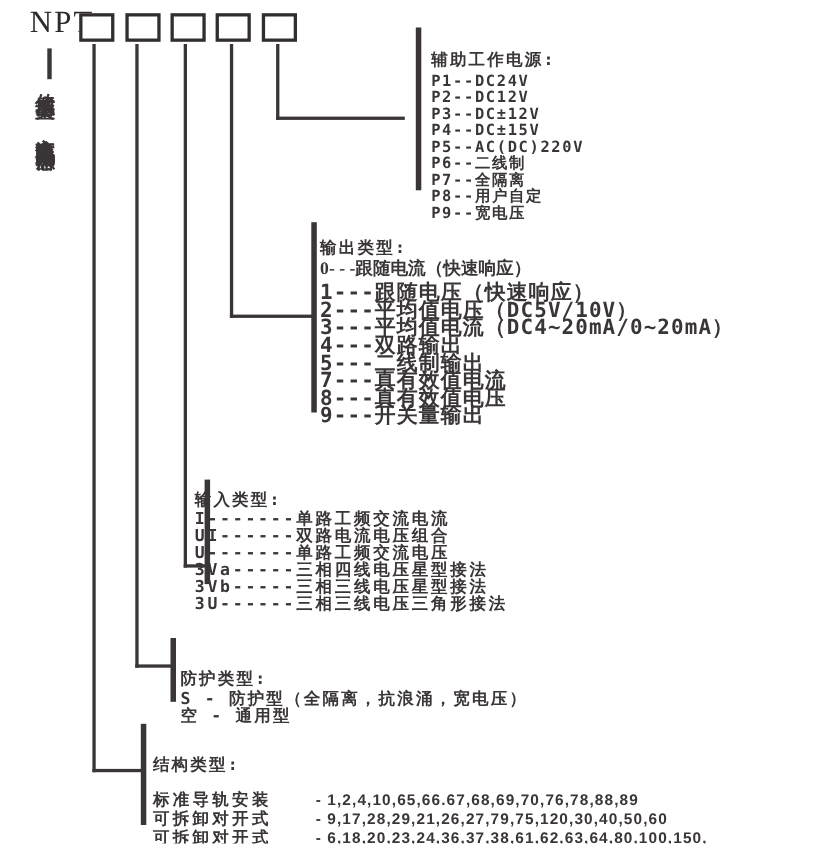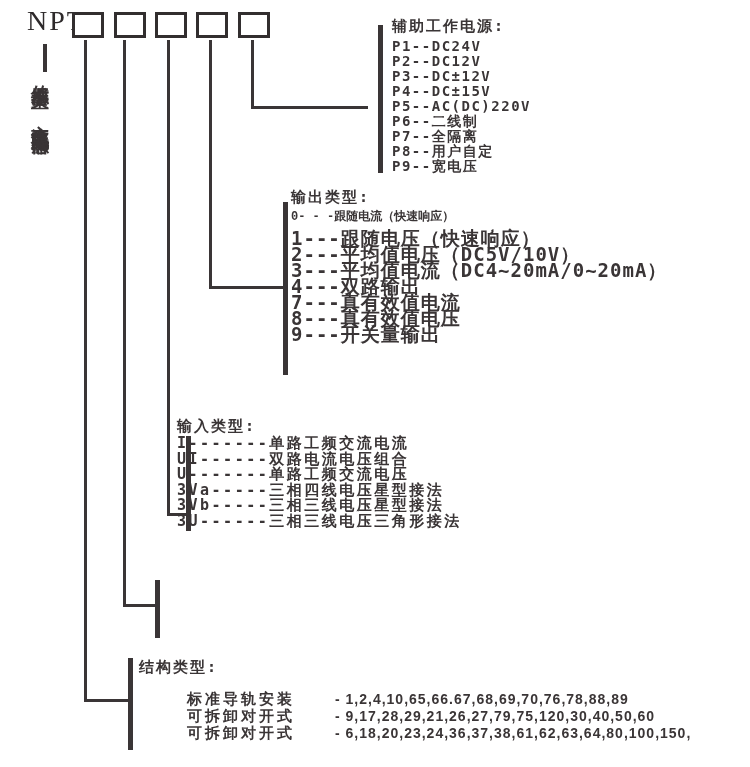--- a/index.html
+++ b/index.html
@@ -20,35 +20,35 @@
   }
   .vlabel{
     position:absolute;left:31px;top:71px;height:330px;
     writing-mode:vertical-rl;text-orientation:upright;
     font-size:18px;font-weight:bold;letter-spacing:1.5px;line-height:1;
     white-space:nowrap;
   }
   .vlabel .seg2{margin-top:13px;}
   .section{position:absolute;white-space:nowrap;}
   .sec-title{
-    font-size:15px;font-weight:bold;letter-spacing:2px;line-height:17px;
+    font-size:15px;font-weight:bold;letter-spacing:2px;line-height:17px;margin-top:28px;
   }
   .sec-item{font-weight:bold;}
   #sec-aux .sec-item{font-size:14px;line-height:15px;letter-spacing:1.5px;}
   #sec-aux .sec-title{margin-bottom:4px;}
   #sec-output .sec-item{font-size:19px;line-height:16px;letter-spacing:1px;}
   #sec-output .sec-title{margin-bottom:3px;}
-  #sec-output .alt{font-size:12px;letter-spacing:0;margin-bottom:5px;font-family:Liberation Mono, monospace;}
+  #sec-output .alt{font-size:16px;letter-spacing:0;margin-bottom:5px;font-family:Liberation Serif, serif;}
   #sec-input .sec-item{font-size:15px;line-height:15.5px;letter-spacing:2.5px;}
   #sec-input .sec-title{margin-bottom:1px;}
   #sec-protection .sec-item{font-size:15px;line-height:14.5px;letter-spacing:2px;}
   #sec-protection .sec-title{line-height:16px;margin-bottom:3px;}
   #sec-structure .struct-rows{margin-top:15px;}
   .struct-row{display:flex;font-weight:bold;font-size:15px;line-height:17px;}
-  .struct-label{width:148px;letter-spacing:3px;margin-left:48px;}
+  .struct-label{width:148px;letter-spacing:3px;}
   .struct-values{
     font-family:"Liberation Sans","DejaVu Sans",sans-serif;
     letter-spacing:1px;font-size:14px;
   }
 </style>
 </head>
 <body>
 
 <div class="canvas">
 
@@ -95,35 +95,41 @@
     <div class="sec-item">P9--宽电压</div>
   </div>
 
   <div class="section" id="sec-output" style="left:291px;top:189px;">
     <div class="sec-title">输出类型:</div>
     <div class="sec-item alt">0- - -跟随电流（快速响应）</div>
     <div class="sec-item">1---跟随电压（快速响应）</div>
     <div class="sec-item">2---平均值电压（DC5V/10V）</div>
     <div class="sec-item">3---平均值电流（DC4~20mA/0~20mA）</div>
     <div class="sec-item">4---双路输出</div>
+    <div class="sec-item">5---二线制输出</div>
     <div class="sec-item">7---真有效值电流</div>
     <div class="sec-item">8---真有效值电压</div>
     <div class="sec-item">9---开关量输出</div>
   </div>
 
   <div class="section" id="sec-input" style="left:177px;top:418px;">
     <div class="sec-title">输入类型:</div>
     <div class="sec-item">I-------单路工频交流电流</div>
     <div class="sec-item">UI------双路电流电压组合</div>
     <div class="sec-item">U-------单路工频交流电压</div>
     <div class="sec-item">3Va-----三相四线电压星型接法</div>
     <div class="sec-item">3Vb-----三相三线电压星型接法</div>
     <div class="sec-item">3U------三相三线电压三角形接法</div>
   </div>
 
+  <div class="section" id="sec-protection" style="left:164px;top:581px;">
+    <div class="sec-title">防护类型:</div>
+    <div class="sec-item">S  - 防护型（全隔离，抗浪涌，宽电压）</div>
+    <div class="sec-item">空 - 通用型</div>
+  </div>
 
   <div class="section" id="sec-structure" style="left:139px;top:659px;">
     <div class="sec-title">结构类型:</div>
     <div class="struct-rows">
       <div class="struct-row">
         <span class="struct-label">标准导轨安装</span>
         <span class="struct-values">- 1,2,4,10,65,66.67,68,69,70,76,78,88,89</span>
       </div>
       <div class="struct-row">
         <span class="struct-label">可拆卸对开式</span>

